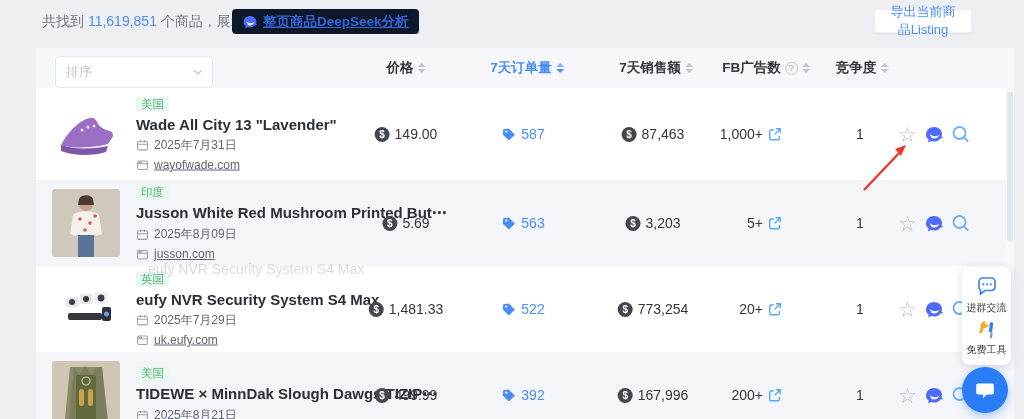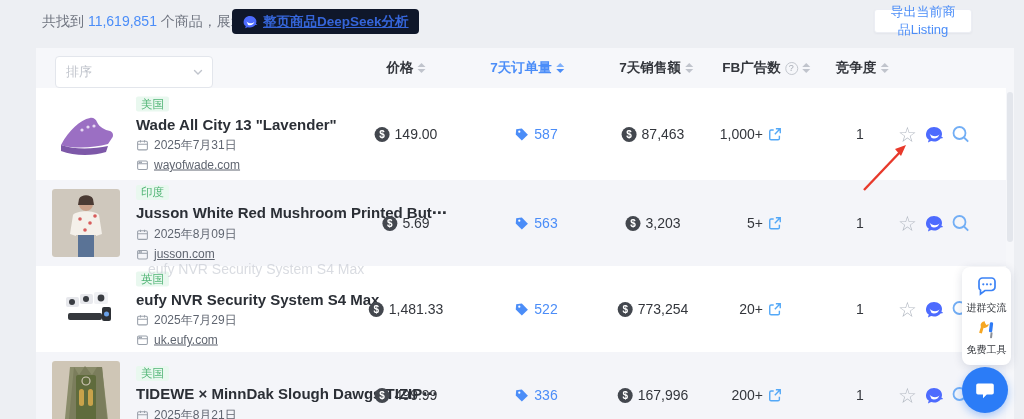--- a/index.html
+++ b/index.html
@@ -60,21 +60,21 @@
           display:flex; flex-direction:column; gap:4px; width:250px; }
   .badge { align-self:flex-start; font-size:11.5px; padding:0 5px; border-radius:2px;
            background:#e9f8ef; color:#52b576; }
   .ptitle { font-size:15px; font-weight:600; color:#2b2f36; white-space:nowrap; }
   .meta { display:flex; align-items:center; gap:5px; font-size:12px; color:#5f6570; }
   .meta a { color:#5f6570; text-decoration:underline; }
   .cell { position:absolute; top:50%; transform:translate(-50%,-50%);
           display:flex; align-items:center; gap:5px; font-size:14px; color:#33363c; }
   .cell.blue span { color:#4b8df8; }
   .cell-price { left:370px; }
-  .cell-orders { left:500px; }
+  .cell-orders { left:487px; }
   .cell-sales { left:617px; }
   .cell-fbads { left:auto; right:224px; transform:translateY(-50%); }
   .cell-comp { left:824px; }
   .dollar { width:15px; height:15px; border-radius:50%; background:#43474e; color:#fff;
             font-size:10px; font-weight:700; display:inline-flex; align-items:center; justify-content:center; flex:none; }
   .actions { position:absolute; left:862px; top:50%; transform:translateY(-50%);
              display:flex; align-items:center; gap:7px; }
   .star { font-size:21px; color:#b4bac3; line-height:1; cursor:pointer; }
   .icon-btn { cursor:pointer; display:inline-flex; }
 
@@ -412,21 +412,21 @@
     </div>
     <div class="cell cell-price">
         <span class="dollar">$</span>
         <span>499.99</span>
       </div>
     <div class="cell cell-orders blue">
       <svg width="15" height="15" viewBox="0 0 16 16">
           <path d="M2 2.5l6-.8 6.5 6.5L8 14.5 1.5 8z" fill="#4b8df8"></path>
           <circle cx="5.3" cy="5" r="1.2" fill="#fff"></circle>
         </svg>
-      <span>336</span>
+      <span>392</span>
     </div>
     <div class="cell cell-sales">
         <span class="dollar">$</span>
         <span>167,996</span>
       </div>
     <div class="cell cell-fbads">
         <span>200+</span>
       <svg width="14" height="14" viewBox="0 0 16 16" fill="none" stroke="#53a8f7" stroke-width="1.6">
           <path d="M6.5 3.5h-3A1.5 1.5 0 0 0 2 5v8a1.5 1.5 0 0 0 1.5 1.5h8A1.5 1.5 0 0 0 13 13v-3"></path>
           <path d="M9 2h5v5M13.6 2.4L7.8 8.2"></path>

